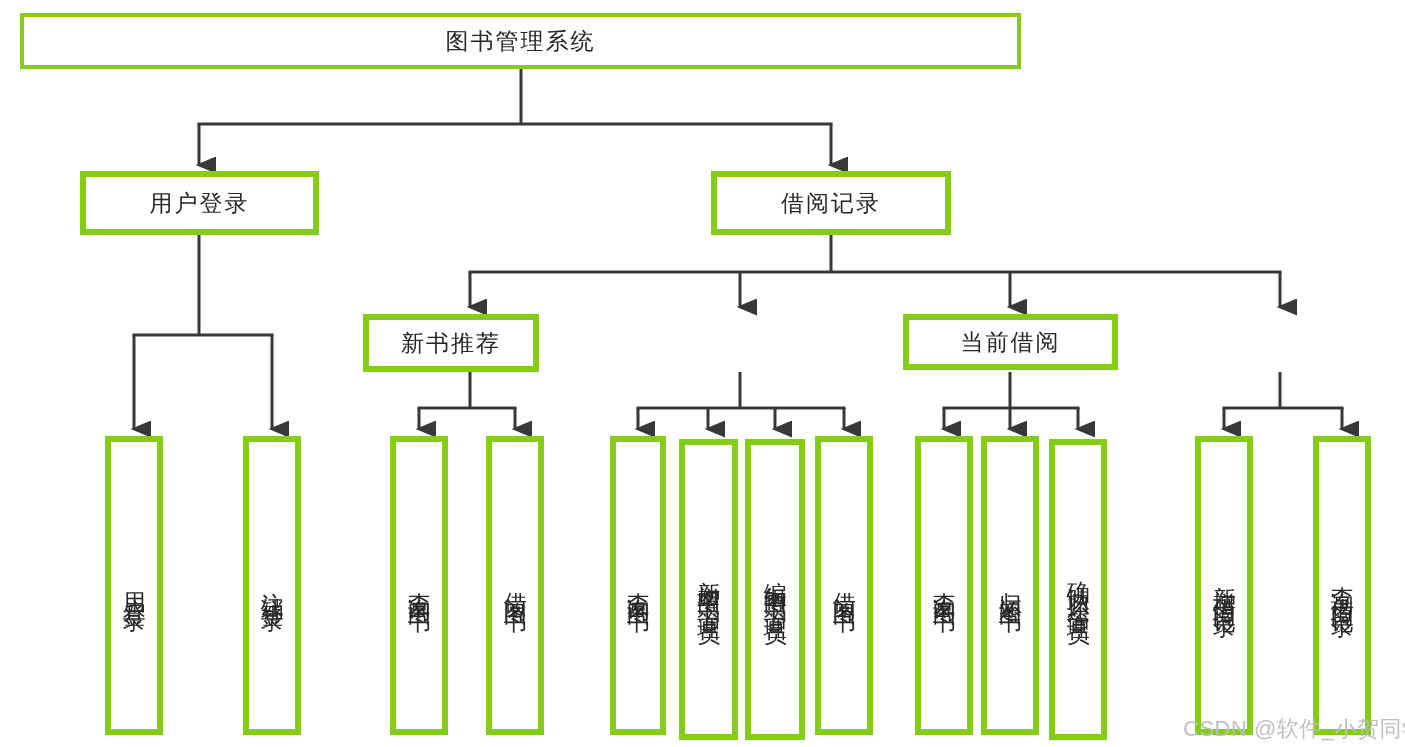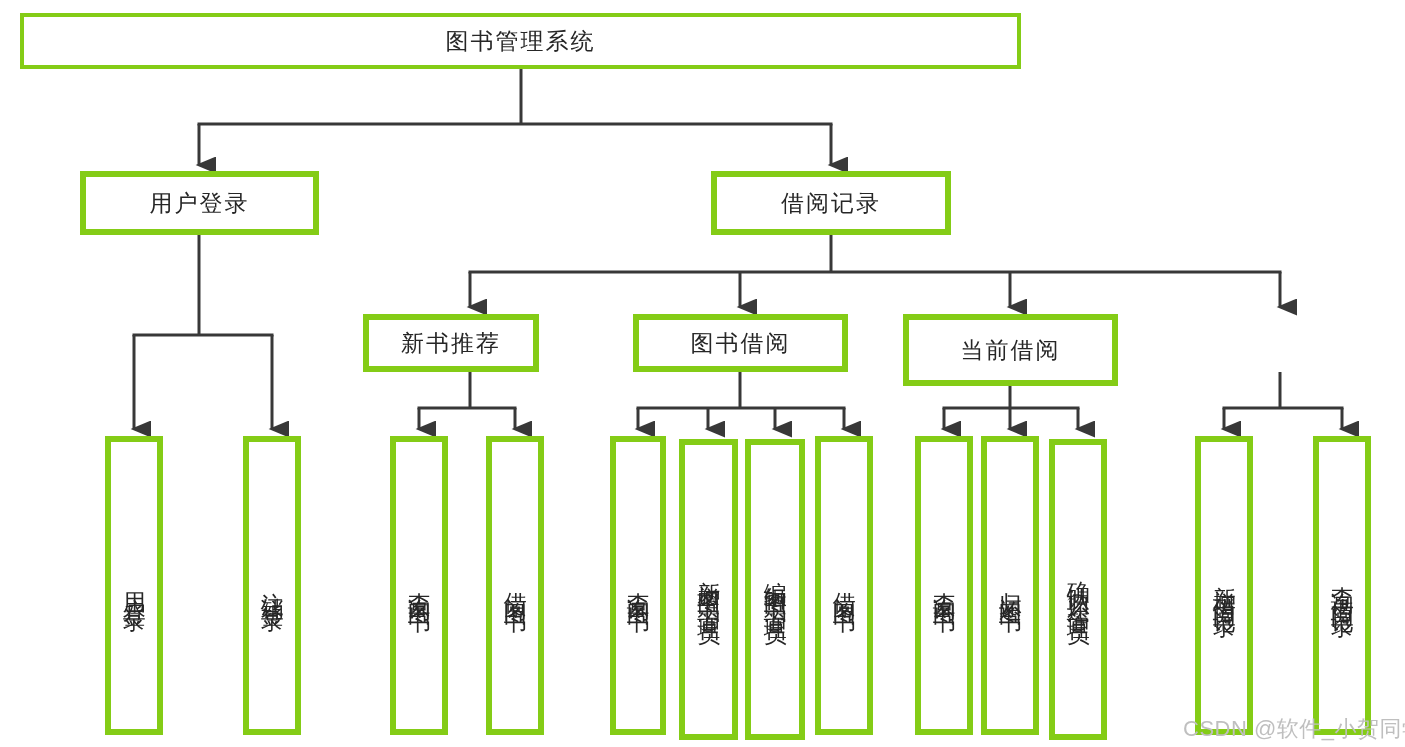--- a/index.html
+++ b/index.html
@@ -103,22 +103,21 @@
       <path d="M1342 408 V429" marker-end="url(#arrow)"></path>
     </g>
   </svg>
 
   <div class="box root" style="left:20px;top:13px;width:1001px;height:56px">图书管理系统</div>
 
   <div class="box" style="left:80px;top:171px;width:239px;height:64px">用户登录</div>
   <div class="box" style="left:711px;top:171px;width:240px;height:64px">借阅记录</div>
 
   <div class="box" style="left:363px;top:314px;width:176px;height:58px">新书推荐</div>
-  <div class="box" style="left:633px;top:314px;width:215px;height:58px">图书借阅</div>
-  <div class="box" style="left:903px;top:314px;width:215px;height:72px">当前借阅</div>
+  <div class="box" style="left:903px;top:314px;width:215px;height:56px">当前借阅</div>
 
   <div class="box vbox" style="left:105px;top:436px;width:58px;height:299px">用户登录</div>
   <div class="box vbox" style="left:243px;top:436px;width:58px;height:299px">注销登录</div>
 
   <div class="box vbox" style="left:390px;top:436px;width:58px;height:299px">查询图书</div>
   <div class="box vbox" style="left:486px;top:436px;width:58px;height:299px">借阅图书</div>
 
   <div class="box vbox" style="left:610px;top:436px;width:56px;height:299px">查询图书</div>
   <div class="box vbox" style="left:679px;top:439px;width:59px;height:301px">新增图书（管理员）</div>
   <div class="box vbox" style="left:745px;top:439px;width:60px;height:301px">编辑图书（管理员）</div>

